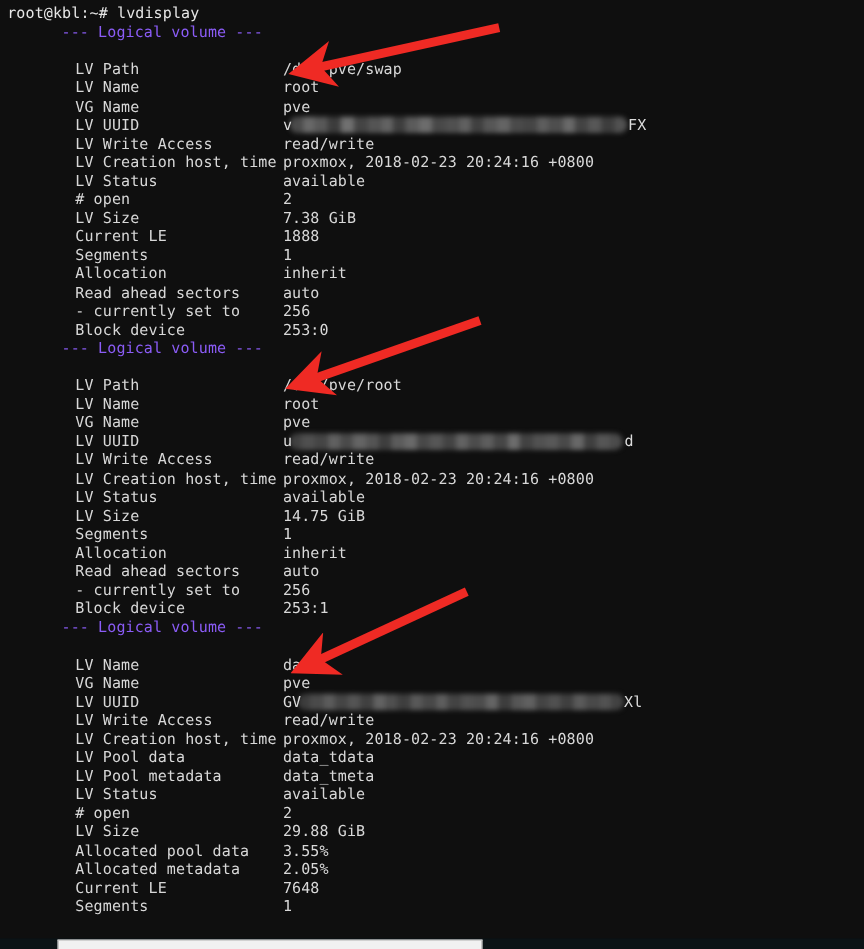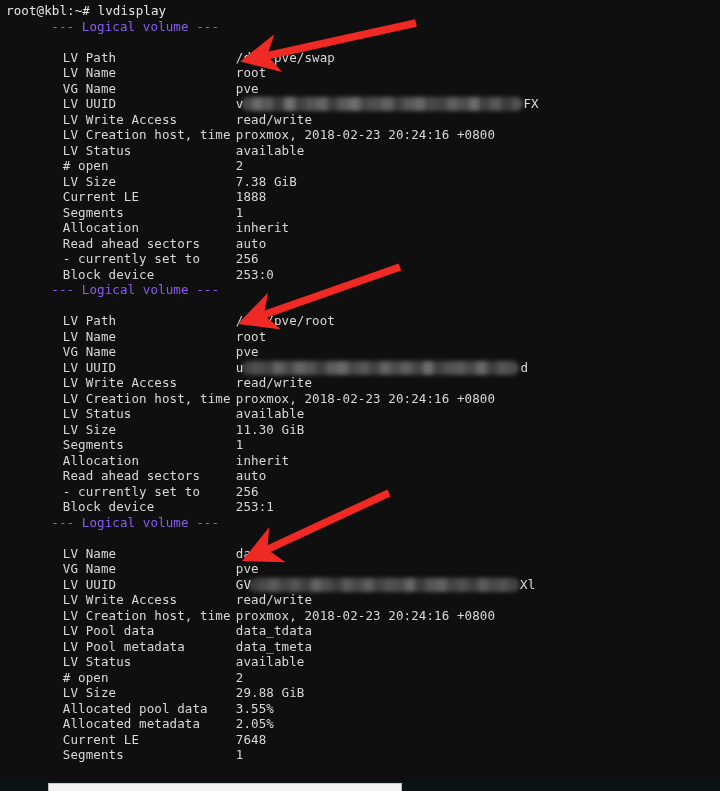--- a/index.html
+++ b/index.html
@@ -186,21 +186,21 @@
     <div class="line kv">
       <span class="k">LV Write Access</span><span class="v">read/write</span>
     </div>
     <div class="line kv">
       <span class="k">LV Creation host, time</span><span class="v">proxmox, 2018-02-23 20:24:16 +0800</span>
     </div>
     <div class="line kv">
       <span class="k">LV Status</span><span class="v">available</span>
     </div>
     <div class="line kv">
-      <span class="k">LV Size</span><span class="v">11.30 GiB</span>
+      <span class="k">LV Size</span><span class="v">14.75 GiB</span>
     </div>
     <div class="line kv">
       <span class="k">Segments</span><span class="v">1</span>
     </div>
     <div class="line kv">
       <span class="k">Allocation</span><span class="v">inherit</span>
     </div>
     <div class="line kv">
       <span class="k">Read ahead sectors</span><span class="v">auto</span>
     </div>

